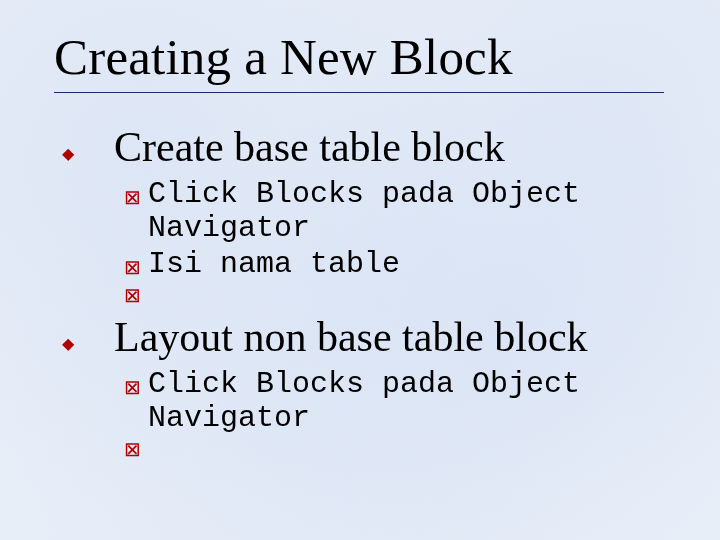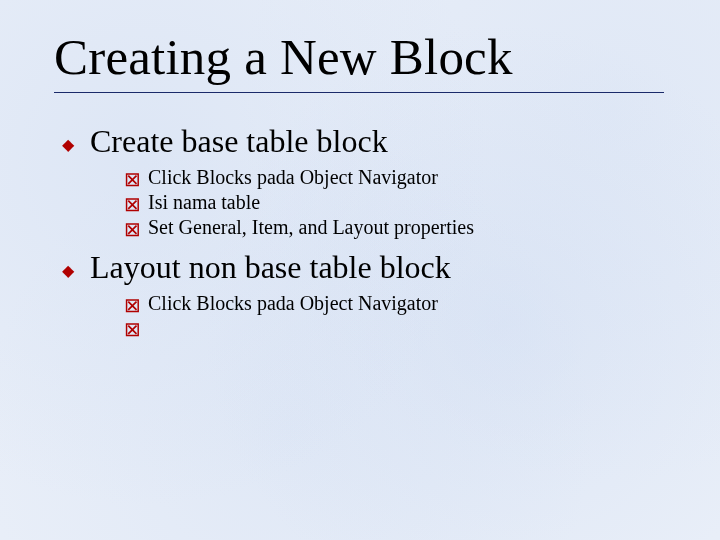--- a/index.html
+++ b/index.html
@@ -47,21 +47,22 @@
   .bullet-l1 {
     color: #b00000;
     font-size: 16px;
     line-height: 1;
     width: 28px;
     flex-shrink: 0;
     position: relative;
     top: -2px;
   }
   .l1-text {
-    font-size: 32px;
+    font-size: 42px;
+    margin-left: 24px;
   }
   .sub {
     margin-left: 62px;
     margin-bottom: 10px;
   }
   .l2 {
     display: flex;
     align-items: baseline;
     margin: 2px 0;
   }
@@ -69,21 +70,22 @@
     color: #b00000;
     font-family: "Wingdings", "Arial", sans-serif;
     font-size: 20px;
     width: 24px;
     flex-shrink: 0;
     line-height: 1;
     position: relative;
     top: 2px;
   }
   .l2-text {
-    font-size: 20px;
+    font-size: 30px;
+    font-family: Liberation Mono, monospace;
   }
 </style>
 </head>
 <body>
 
 <div class="slide">
   <h1 class="title">Creating a New Block</h1>
   <hr class="rule">
 
   <div class="content">
@@ -96,21 +98,20 @@
       <div class="l2">
         <span class="bullet-l2">⊠</span>
         <span class="l2-text">Click Blocks pada Object Navigator</span>
       </div>
       <div class="l2">
         <span class="bullet-l2">⊠</span>
         <span class="l2-text">Isi nama table</span>
       </div>
       <div class="l2">
         <span class="bullet-l2">⊠</span>
-        <span class="l2-text">Set General, Item, and Layout properties</span>
       </div>
     </div>
 
     <div class="l1">
       <span class="bullet-l1">◆</span>
       <span class="l1-text">Layout non base table block</span>
     </div>
     <div class="sub">
       <div class="l2">
         <span class="bullet-l2">⊠</span>

